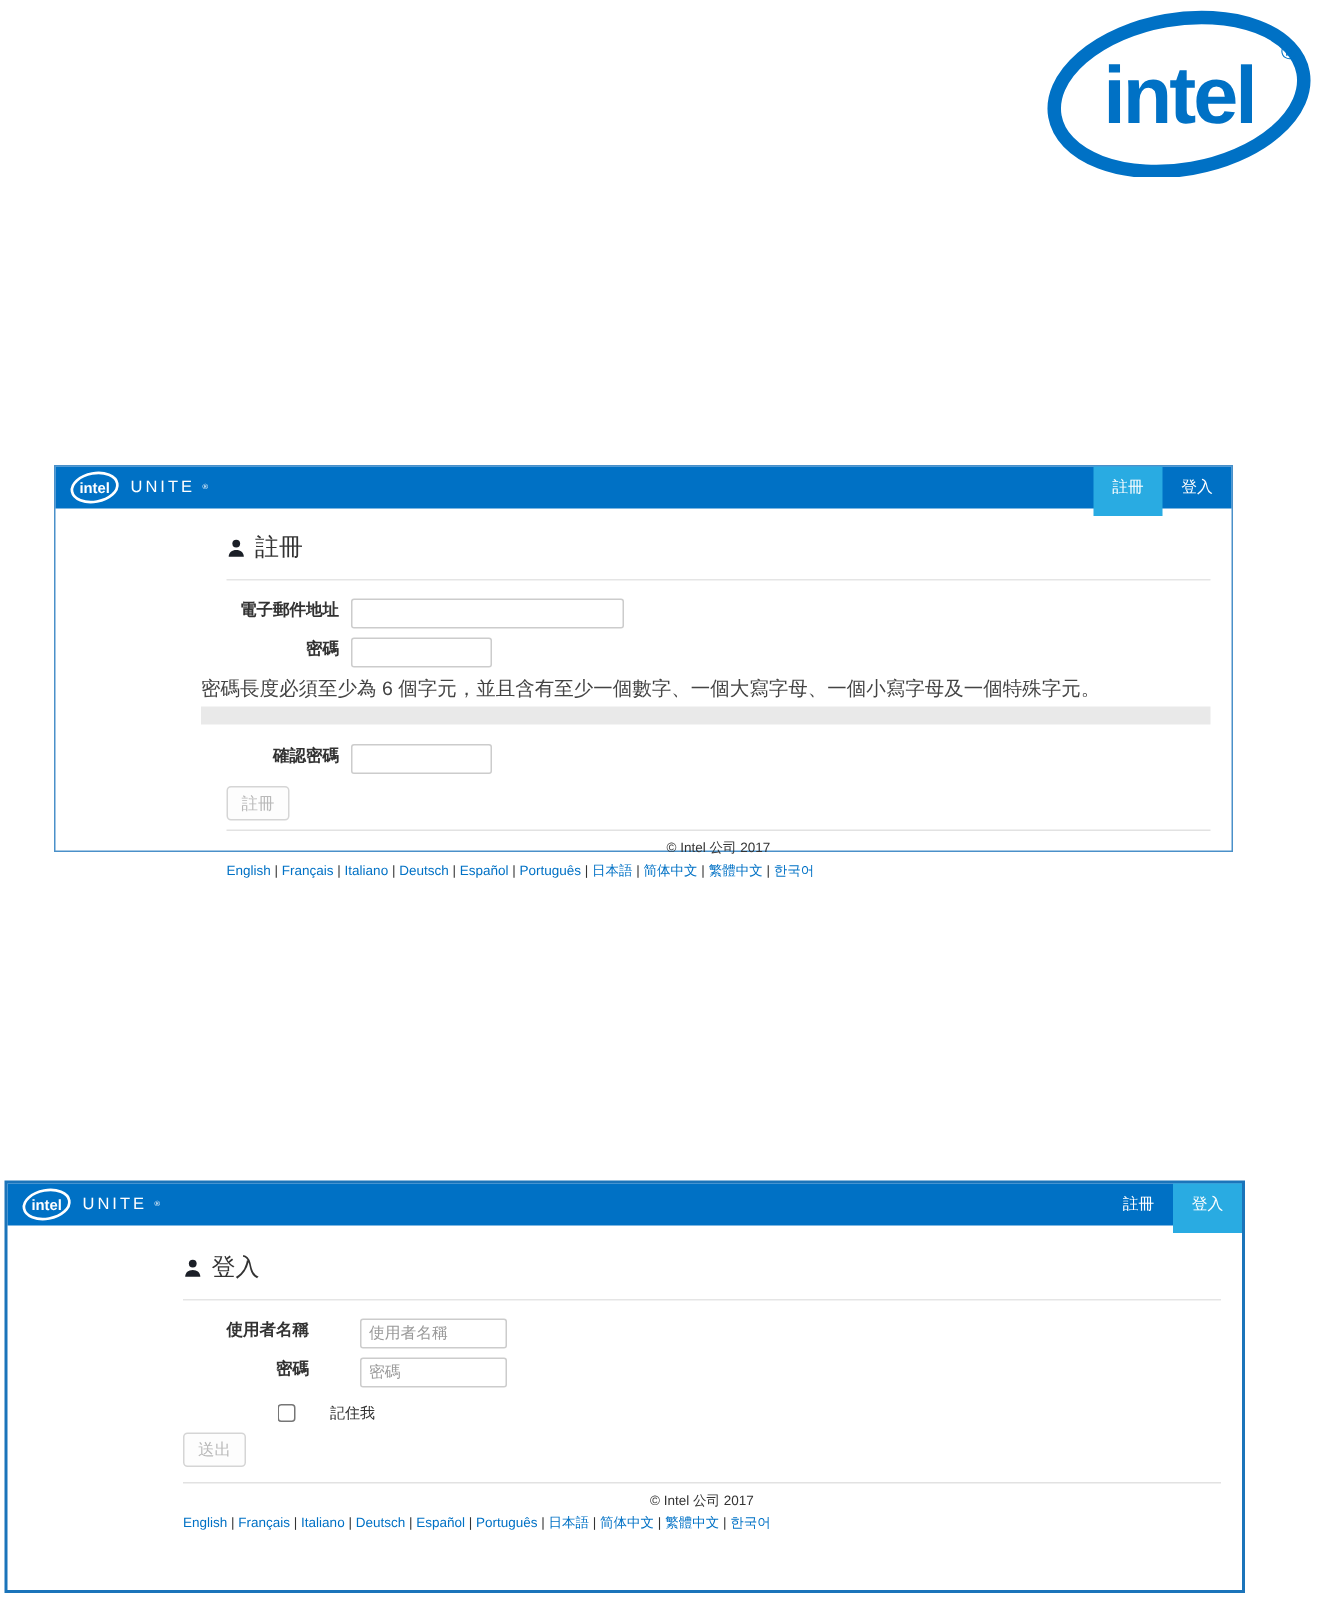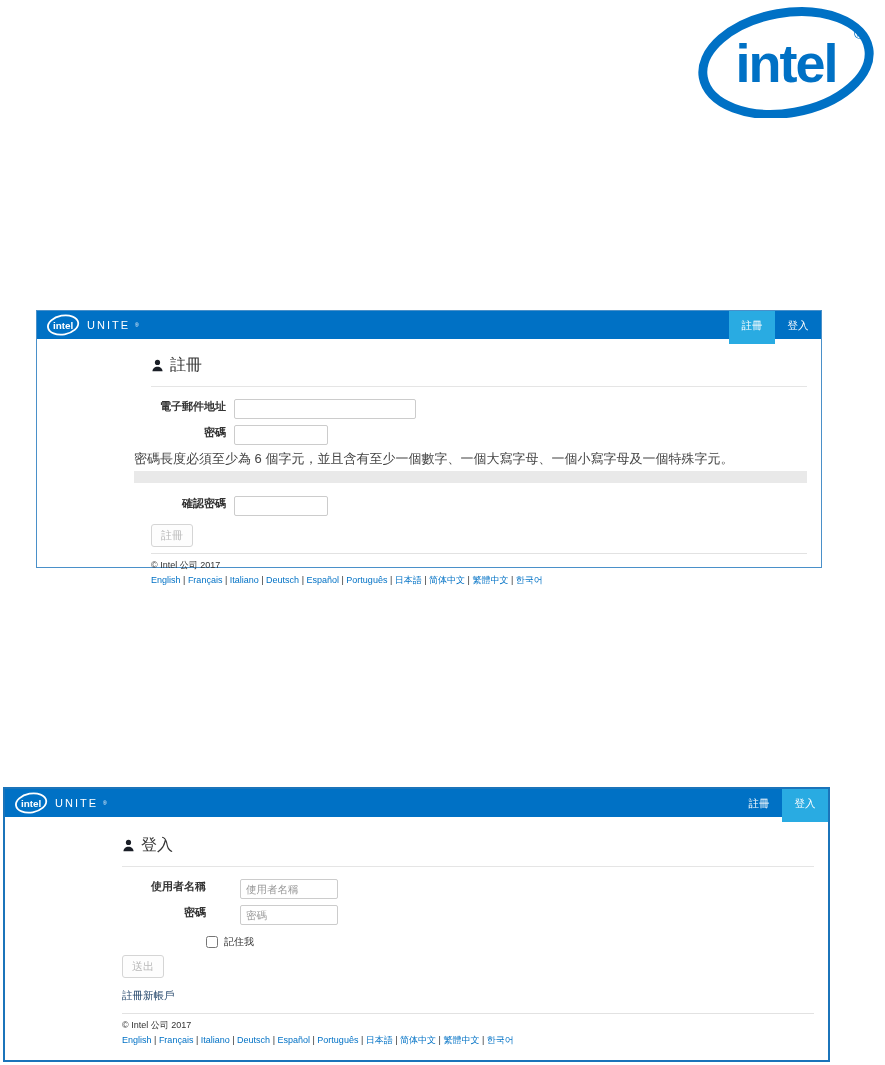--- a/index.html
+++ b/index.html
@@ -39,32 +39,32 @@
   input.text{height:18px;border:1px solid #ccc;border-radius:2px;font-size:10.5px;
              padding:0 5px;color:#555;outline:none;}
   input.text::placeholder{color:#999;opacity:1;}
   .w-email{width:170px;} .w-pw{width:82px;} .w-user{width:86px;}
   .hint{font-size:13px;color:#444;margin:4px 0 4px 0;line-height:1.2;}
   .meter{height:12px;background:#e9e9e9;margin:0 0 13px 0;}
   .btn-disabled{display:inline-block;margin:2px 0 0 17px;font-size:11px;color:#b9b9b9;
                 background:#fdfdfd;border:1px solid #d5d5d5;border-radius:3px;
                 padding:3px 9px;cursor:default;}
   #signin-panel .btn-disabled{margin-left:2px;font-family:Liberation Mono, monospace;}
-  .checkbox-row{display:flex;align-items:center;margin:10px 0 4px 86px;gap:6px;}
+  .checkbox-row{display:flex;align-items:center;margin:10px 0 4px 65px;gap:23px;}
   .checkbox-row input{width:12px;height:12px;margin:0;}
   .checkbox-row span{font-size:10px;color:#333;}
   .link-navy{display:block;font-size:10.5px;color:#27496d;text-decoration:none;margin:0 0 0 2px;}
   .link-forgot{margin-top:9px;}
   .link-register{margin-top:11px;}
   
   .panel-footer{margin:0 0 0 17px;}
   #register-panel .panel-footer{margin-top:6px;}
   #signin-panel .panel-footer{margin-left:2px;margin-top:10px;}
   .foot-rule{border:0;border-top:1px solid #e2e2e2;margin:0 0 5px 0;}
-  .copyright{font-size:9px;color:#333;margin:0 0 2px 0;}
+  .copyright{font-size:9px;color:#333;margin:0 0 2px 0;text-align:center;}
   .langs{font-size:9px;}
   .langs a{color:#0071C5;text-decoration:none;}
   .lang-sep{color:#333;}
 </style>
 </head>
 <body>
 
 <div class="intel-logo-big">
   <svg width="182" height="112" viewBox="0 0 182 112">
     <ellipse cx="88" cy="57" rx="84" ry="50" fill="none" stroke="#0071C5" stroke-width="9" transform="rotate(-10 88 57)"></ellipse>
@@ -150,20 +150,19 @@
     </div>
     <div class="form-row">
       <label>密碼</label>
       <input class="text w-user" type="text" placeholder="密碼" style="">
     </div>
     <div class="checkbox-row">
       <input type="checkbox" style="">
       <span>記住我</span>
     </div>
     <span class="btn-disabled">送出</span>
-    <a href="#" class="link-navy link-register">註冊新帳戶</a>
     <div class="panel-footer">
       <hr class="foot-rule">
       <div class="copyright">© Intel 公司 2017</div>
       <div class="langs"><a href="#">English</a><span class="lang-sep"> | </span><a href="#">Français</a><span class="lang-sep"> | </span><a href="#">Italiano</a><span class="lang-sep"> | </span><a href="#">Deutsch</a><span class="lang-sep"> | </span><a href="#">Español</a><span class="lang-sep"> | </span><a href="#">Português</a><span class="lang-sep"> | </span><a href="#">日本語</a><span class="lang-sep"> | </span><a href="#">简体中文</a><span class="lang-sep"> | </span><a href="#">繁體中文</a><span class="lang-sep"> | </span><a href="#">한국어</a></div>
     </div>
   </div>
 </div>
 
 </body></html>

